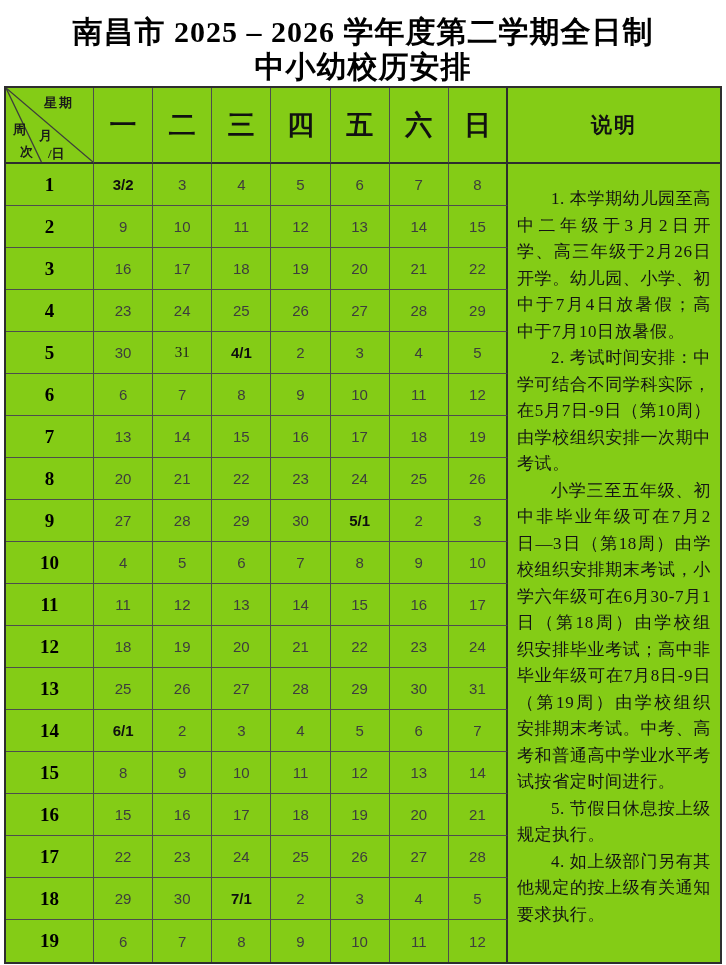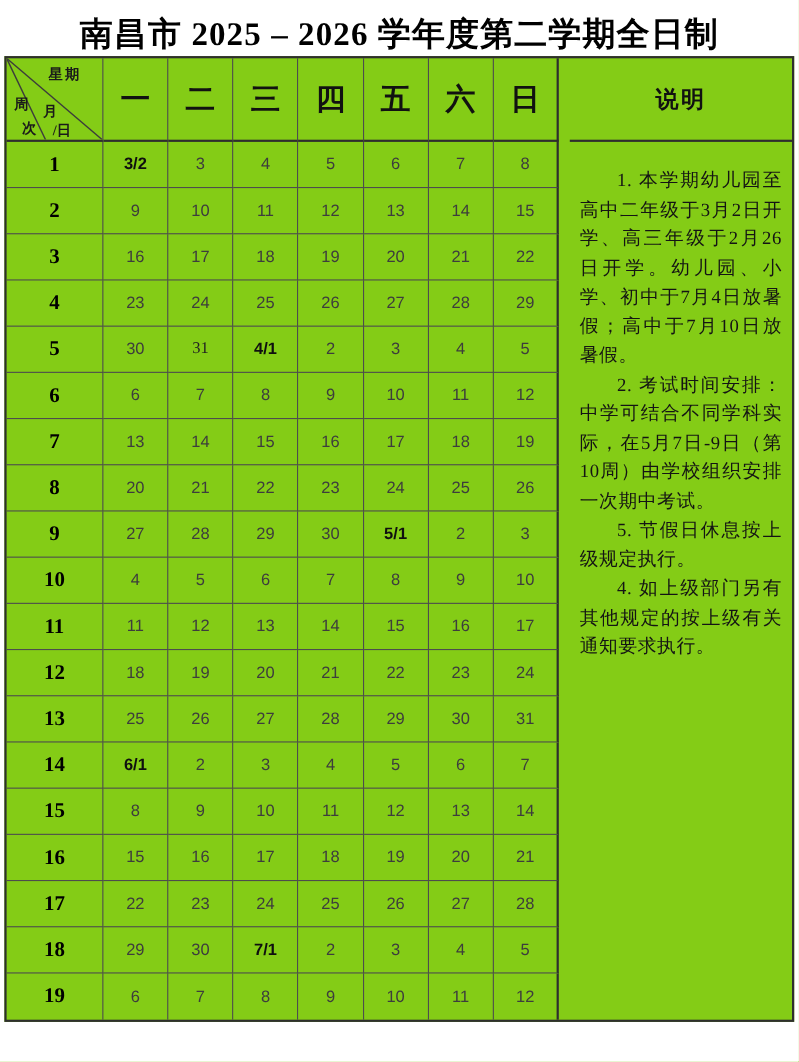--- a/index.html
+++ b/index.html
@@ -38,21 +38,21 @@
   .cell {
     border-right: 1px solid #4d4d4d;
     border-bottom: 1px solid #4d4d4d;
     display: flex;
     align-items: center;
     justify-content: center;
     overflow: hidden;
   }
   .hdr { border-bottom: 2px solid #2e2e2e; }
   .col-last { border-right: 2px solid #2e2e2e; }
-  .notes-col { border-right: none; margin-left: 10px; }
+  .notes-col { border-right: none; }
   .last-row { border-bottom: none; }
   
   .corner { position: relative; }
   .corner svg { position: absolute; left: 0; top: 0; width: 100%; height: 100%; }
   .corner .lbl {
     position: absolute;
     font-size: 13px;
     font-weight: bold;
     line-height: 13px;
     color: #1a1a1a;
@@ -110,20 +110,21 @@
     font-family: "Liberation Serif", "DejaVu Serif", serif;
   }
 </style>
 </head>
 <body>
 
 <div class="page">
 
   <div class="title-block">
     <div>南昌市 2025 – 2026 学年度第二学期全日制</div>
+    <div>中小幼校历安排</div>
   </div>
 
   <div class="cal-grid" id="cal-grid">
 
     <div class="cell hdr corner">
       <svg viewBox="0 0 86 74" preserveAspectRatio="none">
         <line x1="0" y1="0" x2="35" y2="74" stroke="#3c3c3c" stroke-width="1.3"></line>
         <line x1="0" y1="0" x2="86" y2="74" stroke="#3c3c3c" stroke-width="1.3"></line>
       </svg>
       <span class="lbl lbl-xingqi">星期</span>
@@ -139,20 +140,21 @@
     <div class="cell hdr weekday">四</div>
     <div class="cell hdr weekday">五</div>
     <div class="cell hdr weekday">六</div>
     <div class="cell hdr weekday col-last">日</div>
 
     <div class="cell hdr notes-hdr notes-col">说明</div>
 
     <div class="cell notes-cell notes-col">
       <p>1. 本学期幼儿园至高中二年级于3月2日开学、高三年级于2月26日开学。幼儿园、小学、初中于7月4日放暑假；高中于7月10日放暑假。</p>
       <p>2. 考试时间安排：中学可结合不同学科实际，在5月7日-9日（第10周）由学校组织安排一次期中考试。</p>
+      <p>小学三至五年级、初中非毕业年级可在7月2日—3日（第18周）由学校组织安排期末考试，小学六年级可在6月30-7月1日（第18周）由学校组织安排毕业考试；高中非毕业年级可在7月8日-9日（第19周）由学校组织安排期末考试。中考、高考和普通高中学业水平考试按省定时间进行。</p>
       <p>5. 节假日休息按上级规定执行。</p>
       <p>4. 如上级部门另有其他规定的按上级有关通知要求执行。</p>
     </div>
 
   <div class="cell week-num">1</div>
       <div class="cell date month-start">3/2</div>
       <div class="cell date">3</div>
       <div class="cell date">4</div>
       <div class="cell date">5</div>
       <div class="cell date">6</div>

